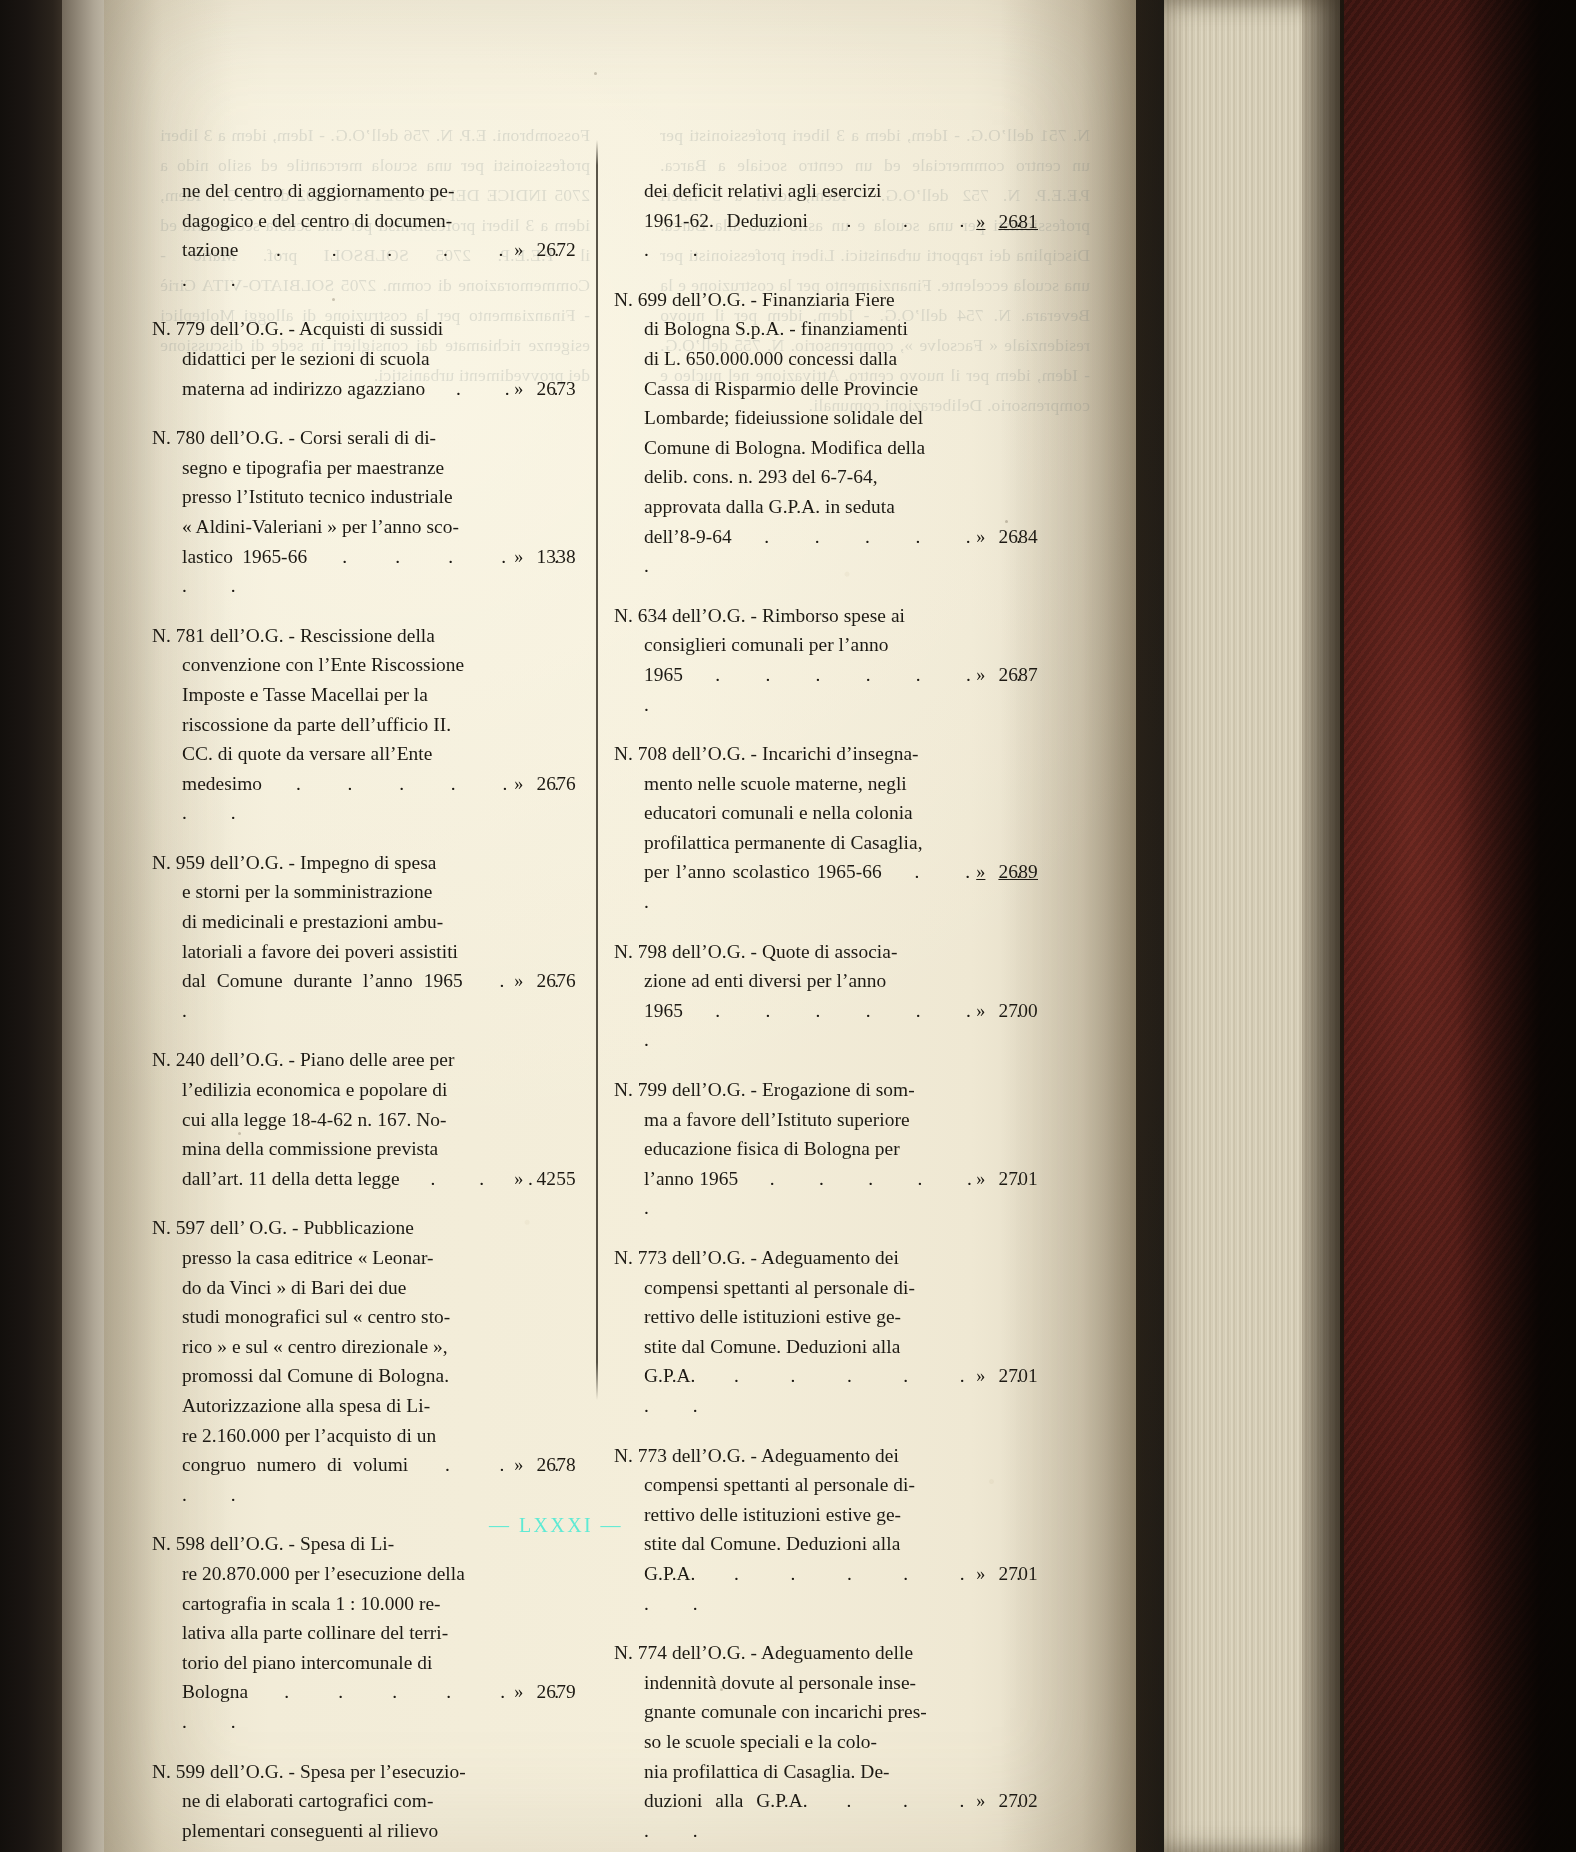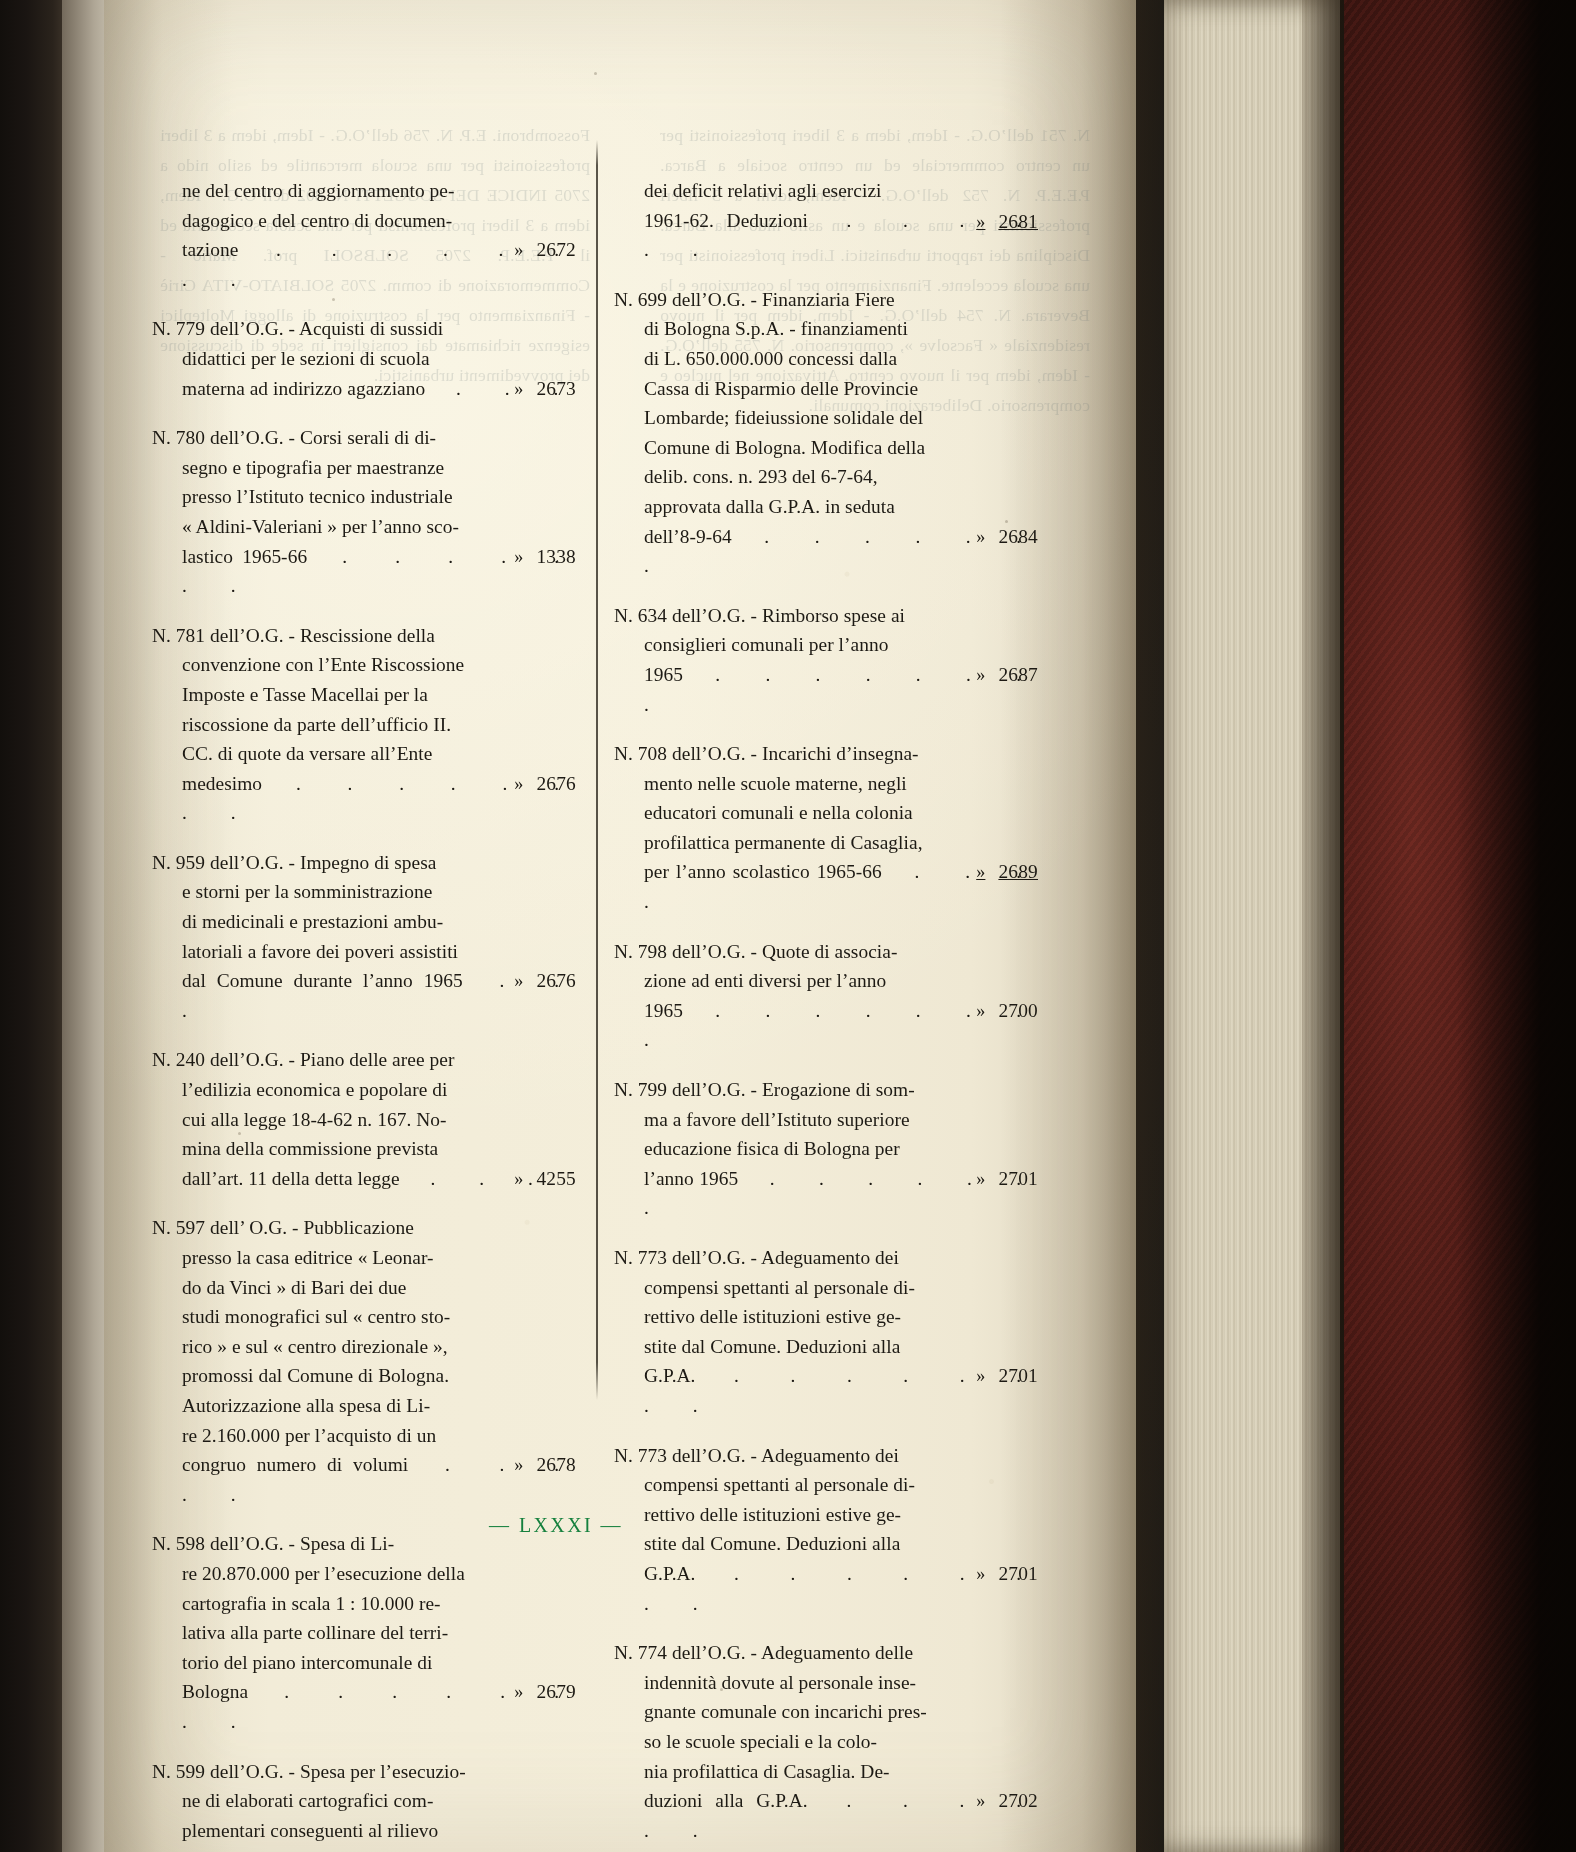--- a/index.html
+++ b/index.html
@@ -236,21 +236,21 @@
 
   
   .folio {
     position: absolute;
     left: 0;
     top: 1514px;
     width: 904px;
     text-align: center;
     font-size: 20px;
     letter-spacing: 2.4px;
-    color: #15803d;
+    color: #5eead4;
   }
 
   
   .speck { position: absolute; background: #6f6450; border-radius: 50%; opacity: .35; }
 </style>
 </head>
 <body>
 
 <div id="photo">
 

